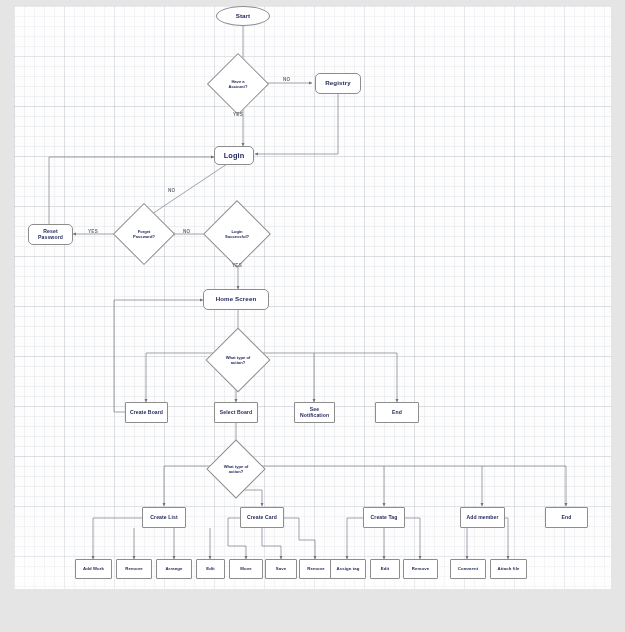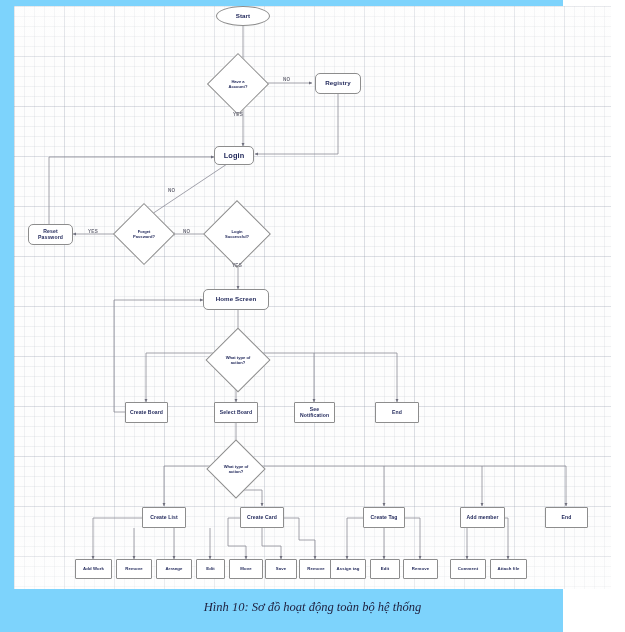--- a/index.html
+++ b/index.html
@@ -1,20 +1,20 @@
 <!DOCTYPE html>
 <html><head>
 <meta charset="utf-8">
 <style>
   html,body{margin:0;padding:0;background:#ffffff;}
   body{
     font-family:"Liberation Sans", sans-serif;
     width:625px;height:632px;overflow:hidden;position:relative;
   }
-  #page{position:relative;width:563px;height:632px;background:#7dd3fc;}
+  #page{position:relative;width:625px;height:632px;background:#e5e5e5;}
 
   
   #canvas{
     position:absolute;left:14px;top:6px;width:597px;height:583px;
     background-color:#fdfdfd;
     background-image:
       linear-gradient(to right, rgba(120,130,150,0.10) 1px, transparent 1px),
       linear-gradient(to bottom, rgba(120,130,150,0.10) 1px, transparent 1px),
       linear-gradient(to right, rgba(120,130,150,0.16) 1px, transparent 1px),
       linear-gradient(to bottom, rgba(120,130,150,0.16) 1px, transparent 1px);
@@ -254,14 +254,13 @@
   <div class="node process tiny" style="left:196px;top:559px;width:29px;height:20px;">Edit</div>
   <div class="node process tiny" style="left:229px;top:559px;width:34px;height:20px;">Move</div>
   <div class="node process tiny" style="left:265px;top:559px;width:32px;height:20px;">Save</div>
   <div class="node process tiny" style="left:299px;top:559px;width:34px;height:20px;">Remove</div>
   <div class="node process tiny" style="left:330px;top:559px;width:36px;height:20px;">Assign tag</div>
   <div class="node process tiny" style="left:370px;top:559px;width:30px;height:20px;">Edit</div>
   <div class="node process tiny" style="left:403px;top:559px;width:35px;height:20px;">Remove</div>
   <div class="node process tiny" style="left:450px;top:559px;width:36px;height:20px;">Comment</div>
   <div class="node process tiny" style="left:490px;top:559px;width:37px;height:20px;">Attach file</div>
 
-  <div id="caption">Hình  10: Sơ đồ hoạt động toàn bộ hệ thống</div>
 </div>
 
 </body></html>

